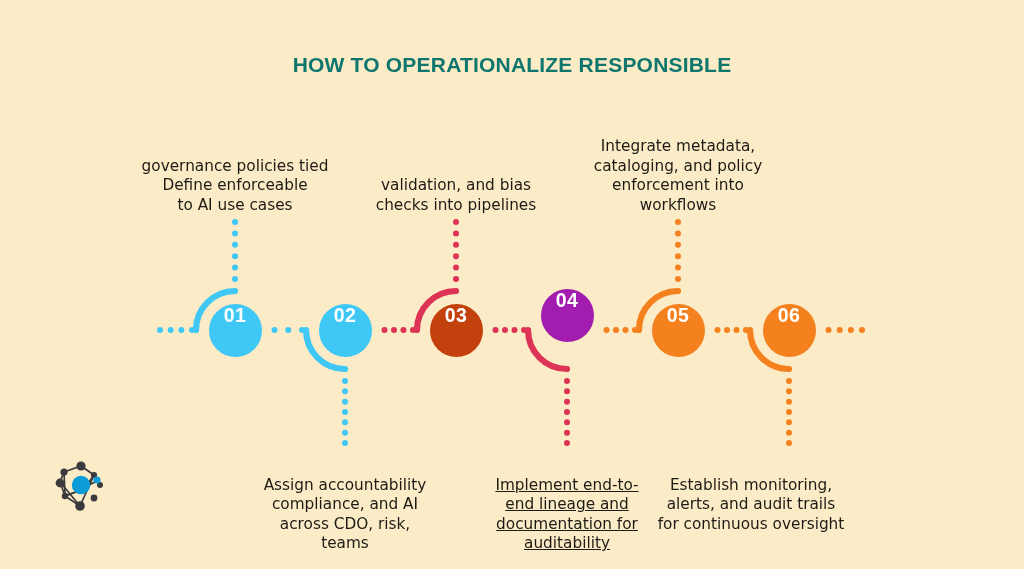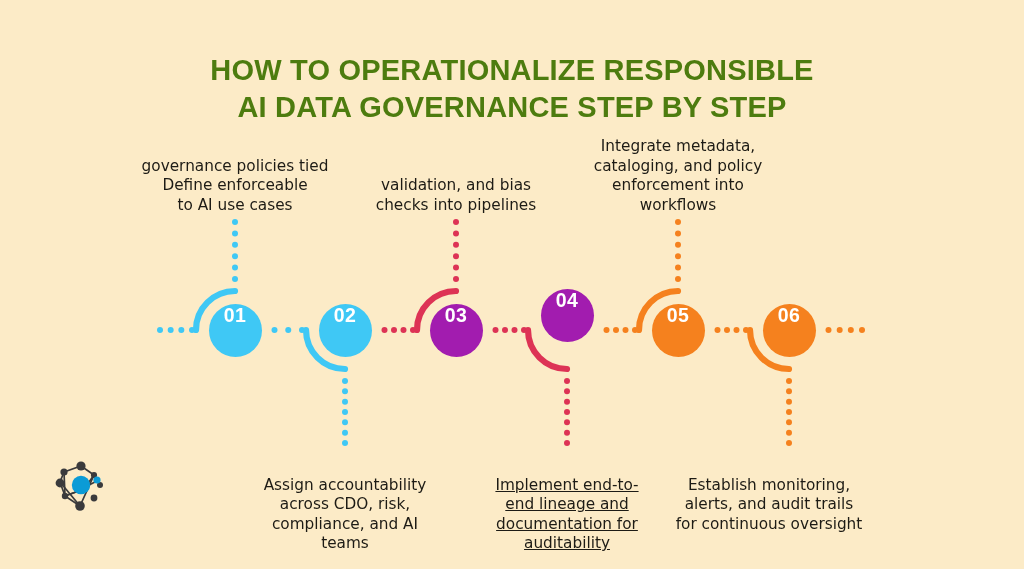--- a/index.html
+++ b/index.html
@@ -21,24 +21,24 @@
     height: 569px;
   }
 
   
   .title-block {
     position: absolute;
     left: 0;
     top: 52px;
     width: 1024px;
     text-align: center;
-    color: #4d7c0f;
+    color: #0f766e;
     font-family: "Liberation Sans", sans-serif;
     font-weight: bold;
-    font-size: 29px;
+    font-size: 21px;
     letter-spacing: 0.2px;
     line-height: 1.27;
   }
   .title-line { display: block; white-space: nowrap; }
 
   
   #connectors {
     position: absolute;
     left: 0; top: 0;
     width: 1024px; height: 569px;
@@ -81,21 +81,20 @@
     height: 62px;
   }
 </style>
 </head>
 <body>
 
 <div id="stage">
 
   <div class="title-block">
     <span class="title-line">HOW TO OPERATIONALIZE RESPONSIBLE</span>
-    <span class="title-line">AI DATA GOVERNANCE STEP BY STEP</span>
   </div>
 
   <svg id="connectors" viewBox="0 0 1024 569" width="1024" height="569" xmlns="http://www.w3.org/2000/svg">
       <g>
         <circle cx="160" cy="330" r="3" fill="#3FC8F5"></circle>
         <circle cx="170.66666666666666" cy="330" r="3" fill="#3FC8F5"></circle>
         <circle cx="181.33333333333334" cy="330" r="3" fill="#3FC8F5"></circle>
         <circle cx="192" cy="330" r="3" fill="#3FC8F5"></circle>
       </g>
       <g>
@@ -199,25 +198,25 @@
       <div class="caption" style="width: 240px; left: 115px; top: auto; bottom: 354px;">
         <div>governance policies tied</div>
         <div>Define enforceable</div>
         <div>to AI use cases</div>
       </div>
       <div class="node" style="left: 318.5px; top: 303.5px; background: rgb(63, 200, 245);">
         <span>02</span>
       </div>
       <div class="caption" style="width: 240px; left: 225px; top: 452px;">
         <div>Assign accountability</div>
+        <div>compliance, and AI</div>
         <div>across CDO, risk,</div>
-        <div>compliance, and AI</div>
         <div>teams</div>
       </div>
-      <div class="node" style="left: 429.5px; top: 303.5px; background: #a21caf;">
+      <div class="node" style="left: 429.5px; top: 303.5px; background: #c2410c;">
         <span>03</span>
       </div>
       <div class="caption" style="width: 240px; left: 336px; top: auto; bottom: 354px;">
         <div>validation, and bias</div>
         <div>checks into pipelines</div>
       </div>
       <div class="node" style="left: 540.5px; top: 289px; background: #a21caf;">
         <span>04</span>
       </div>
       <div class="caption" style="width: 240px; left: 447px; top: 452px; text-decoration: underline;">
@@ -231,21 +230,21 @@
       </div>
       <div class="caption" style="width: 240px; left: 558px; top: auto; bottom: 354px;">
         <div>Integrate metadata,</div>
         <div>cataloging, and policy</div>
         <div>enforcement into</div>
         <div>workflows</div>
       </div>
       <div class="node" style="left: 762.5px; top: 303.5px; background: rgb(245, 129, 30);">
         <span>06</span>
       </div>
-      <div class="caption" style="width: 240px; left: 649px; top: 452px;">
+      <div class="caption" style="width: 240px; left: 631px; top: 452px;">
         <div>Establish monitoring,</div>
         <div>alerts, and audit trails</div>
         <div>for continuous oversight</div>
       </div>
     </div>
 
   <div class="logo">
     <svg viewBox="0 0 62 62" width="62" height="62" xmlns="http://www.w3.org/2000/svg">
       <g stroke="#3A3A3C" stroke-width="1.7" fill="none">
         <path d="M14 14 L31 8 L44 17 L34 31 L15 38 L10 24 Z"></path>

